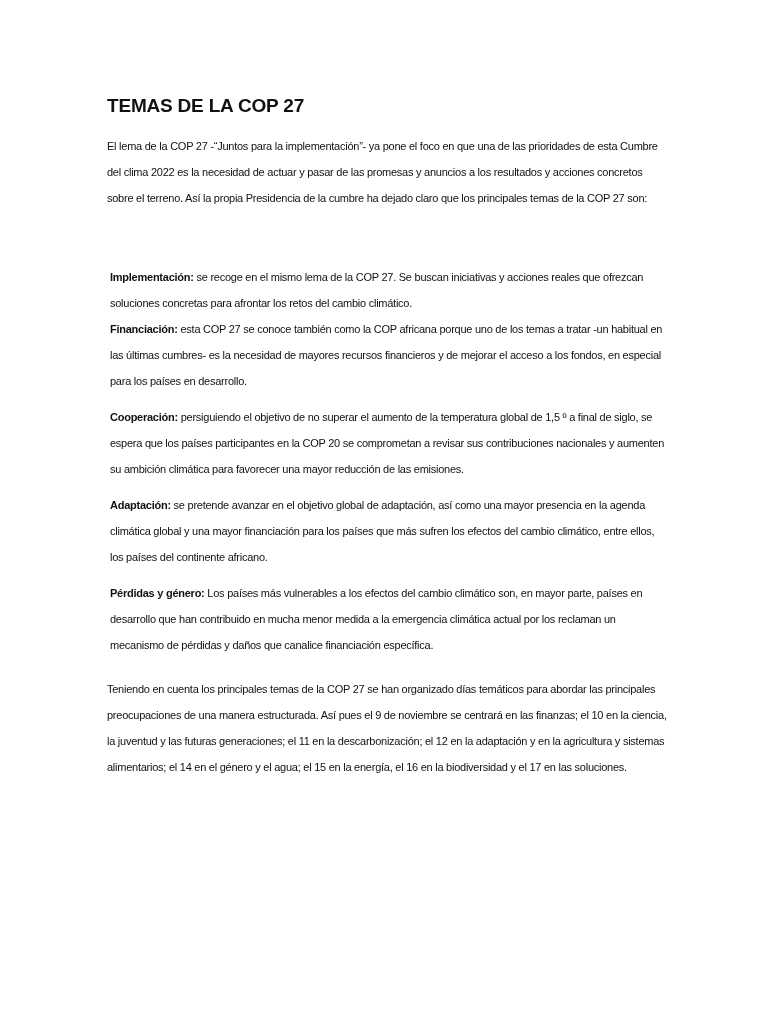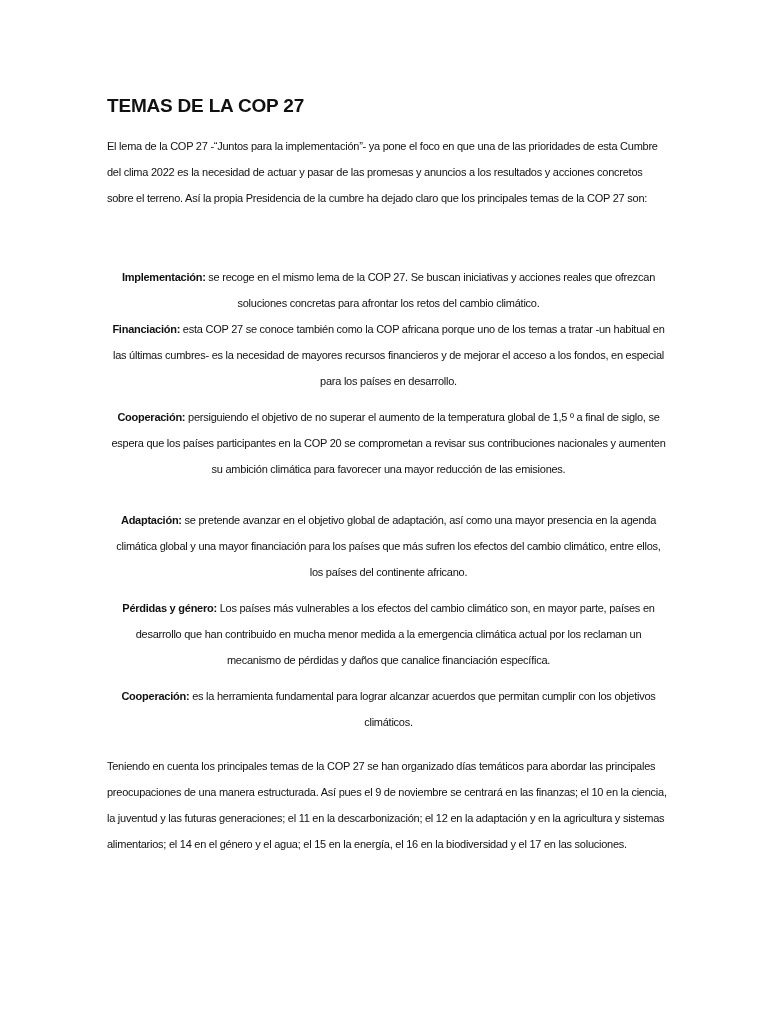--- a/index.html
+++ b/index.html
@@ -30,26 +30,26 @@
       line-height: 26px;
     }
     .para {
       font-size: 11px;
       line-height: 26px;
       margin: 0;
       letter-spacing: -0.25px;
       word-spacing: 0px;
     }
     .intro { margin-top: 14px; }
-    .topic { padding-left: 3px; text-align: center; }
+    .topic { padding-left: 3px; }
     .topic b { font-weight: bold; }
     .t1 { margin-top: 53px; }
     .t2 { }
     .t3 { margin-top: 10px; }
-    .t4 { margin-top: 25px; }
+    .t4 { margin-top: 10px; }
     .t5 { margin-top: 10px; }
     .t6 { margin-top: 10px; }
     .closing { margin-top: 18px; }
   </style>
 </head>
 <body>
 
 <div class="page">
   <h1 class="title">TEMAS DE LA COP 27</h1>
 
@@ -58,16 +58,15 @@
   <p class="para topic t1"><b>Implementación:</b><span> se recoge en el mismo lema de la COP 27. Se buscan iniciativas y acciones reales que ofrezcan soluciones concretas para afrontar los retos del cambio climático.</span></p>
 
   <p class="para topic t2"><b>Financiación:</b><span> esta COP 27 se conoce también como la COP africana porque uno de los temas a tratar -un habitual en las últimas cumbres- es la necesidad de mayores recursos financieros y de mejorar el acceso a los fondos, en especial para los países en desarrollo.</span></p>
 
   <p class="para topic t3"><b>Cooperación:</b><span> persiguiendo el objetivo de no superar el aumento de la temperatura global de 1,5 º a final de siglo, se espera que los países participantes en la COP 20 se comprometan a revisar sus contribuciones nacionales y aumenten su ambición climática para favorecer una mayor reducción de las emisiones.</span></p>
 
   <p class="para topic t4"><b>Adaptación:</b><span> se pretende avanzar en el objetivo global de adaptación, así como una mayor presencia en la agenda climática global y una mayor financiación para los países que más sufren los efectos del cambio climático, entre ellos, los países del continente africano.</span></p>
 
   <p class="para topic t5"><b>Pérdidas y género:</b><span> Los países más vulnerables a los efectos del cambio climático son, en mayor parte, países en desarrollo que han contribuido en mucha menor medida a la emergencia climática actual por los reclaman un mecanismo de pérdidas y daños que canalice financiación específica.</span></p>
 
-  <p class="para topic t6"><b>Cooperación:</b><span> es la herramienta fundamental para lograr alcanzar acuerdos que permitan cumplir con los objetivos climáticos.</span></p>
 
   <p class="para closing">Teniendo en cuenta los principales temas de la COP 27 se han organizado días temáticos para abordar las principales preocupaciones de una manera estructurada. Así pues el 9 de noviembre se centrará en las finanzas; el 10 en la ciencia, la juventud y las futuras generaciones; el 11 en la descarbonización; el 12 en la adaptación y en la agricultura y sistemas alimentarios; el 14 en el género y el agua; el 15 en la energía, el 16 en la biodiversidad y el 17 en las soluciones.</p>
 </div>
 
 </body></html>

